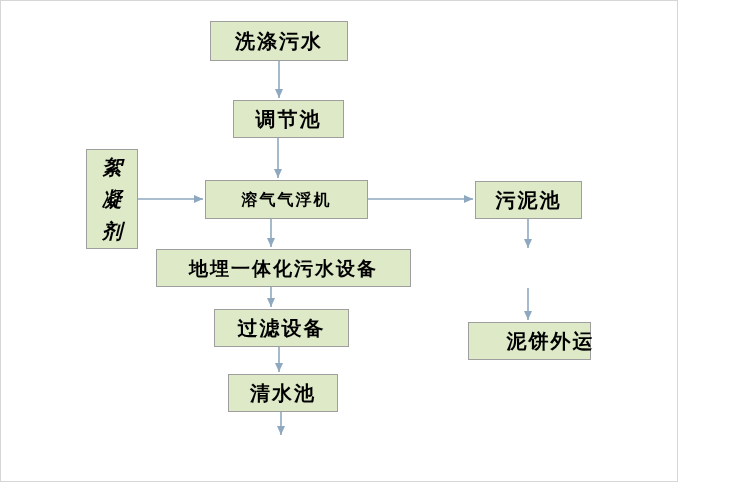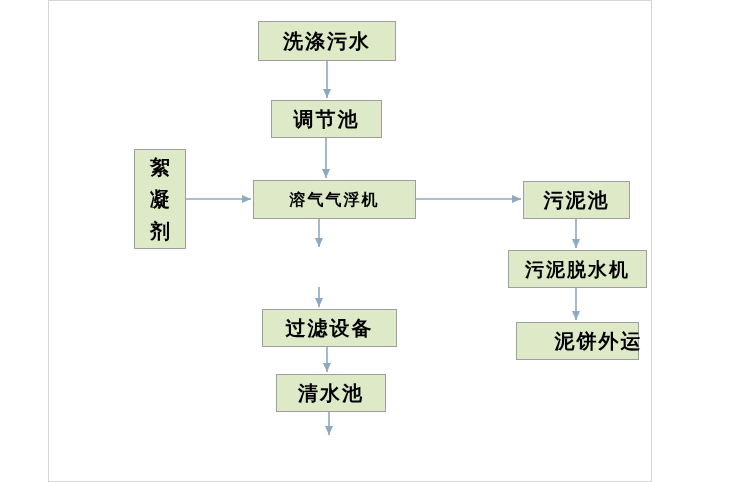--- a/index.html
+++ b/index.html
@@ -11,24 +11,23 @@
     --frame-border:#d6d6d6;
   }
   *{margin:0;padding:0;box-sizing:border-box;}
   html,body{background:#fff;}
   body{
     font-family:"Liberation Sans","DejaVu Sans",sans-serif;
     width:750px;height:482px;overflow:hidden;
   }
   .canvas{
     position:relative;
-    width:604px;height:482px;
+    width:678px;height:482px;
     background:var(--page-bg);
     border:1px solid var(--frame-border);
-    margin-left:48px;
   }
   .arrow-layer{
     position:absolute;left:0;top:0;width:750px;height:482px;
     pointer-events:none;
   }
   .arrow-layer line{
     stroke:var(--arrow-color);
     stroke-width:1.6;
   }
   .arrow-layer marker path{
@@ -47,24 +46,25 @@
     text-align:center;
     white-space:nowrap;
     line-height:1;
   }
   .node.vertical{
     white-space:normal;
     word-break:break-all;
     padding:6px 12px;
     line-height:32px;
     letter-spacing:0;
+    font-style:italic;
   }
   
   #n-washing   {left:209px;top:20px; width:138px;height:40px;}
-  #n-regulate  {left:222px;top:99px; width:111px;height:38px;}
+  #n-regulate  {left:232px;top:99px; width:111px;height:38px;}
   #n-daf       {left:204px;top:179px;width:163px;height:39px;font-size:16px;}
   #n-floc      {left:85px; top:148px;width:52px; height:100px;}
   #n-buried    {left:155px;top:248px;width:255px;height:38px;font-size:19px;}
   #n-filter    {left:213px;top:308px;width:135px;height:38px;}
   #n-clean     {left:227px;top:373px;width:110px;height:38px;}
   #n-discharge {left:231px;top:436px;width:102px;height:38px;}
   #n-sludge    {left:474px;top:180px;width:107px;height:38px;}
   #n-dewater   {left:459px;top:249px;width:139px;height:38px;font-size:19px;}
   #n-mudcake   {left:467px;top:321px;width:123px;height:38px;padding-left:42px;}
 </style>
@@ -88,19 +88,19 @@
     <line x1="278" y1="346" x2="278" y2="371" marker-end="url(#arrowhead)"></line>
     <line x1="280" y1="411" x2="280" y2="434" marker-end="url(#arrowhead)"></line>
     <line x1="527" y1="218" x2="527" y2="247" marker-end="url(#arrowhead)"></line>
     <line x1="527" y1="287" x2="527" y2="319" marker-end="url(#arrowhead)"></line>
   </svg>
 
   <div class="node" id="n-washing">洗涤污水</div>
   <div class="node" id="n-regulate">调节池</div>
   <div class="node vertical" id="n-floc">絮凝剂</div>
   <div class="node" id="n-daf">溶气气浮机</div>
+  <div class="node" id="n-buried">地埋一体化污水设备</div>
   <div class="node" id="n-clean">清水池</div>
   <div class="node" id="n-filter">过滤设备</div>
   <div class="node" id="n-sludge">污泥池</div>
-  <div class="node" id="n-dewater">污泥脱水机</div>
   <div class="node" id="n-mudcake">泥饼外运</div>
 
 </div>
 
 </body></html>

